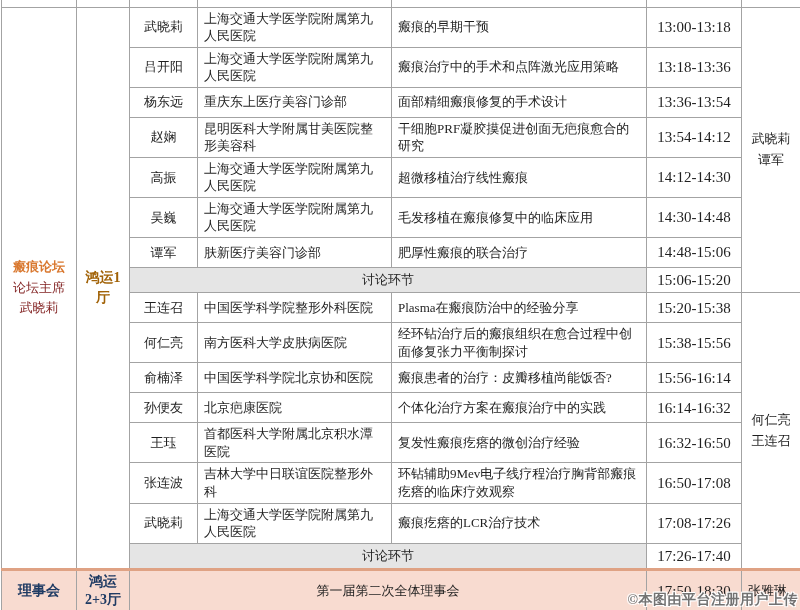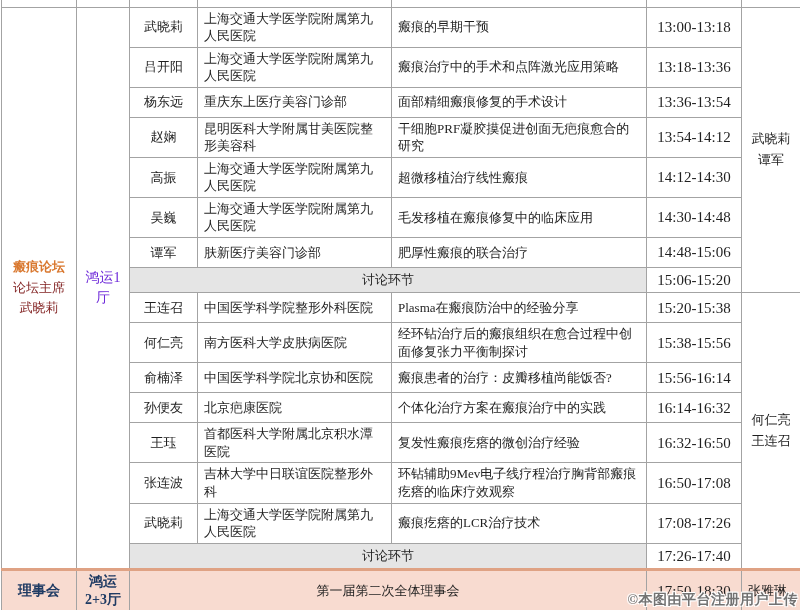--- a/index.html
+++ b/index.html
@@ -40,22 +40,22 @@
   td.mod     { text-align: center; }
   td.mod span { display: block; line-height: 1.6; }
 
   td.forum-cell { text-align: center; padding: 16px 2px; margin-top: 24px; }
   td.forum-cell span { display: block; line-height: 1.55; }
   .forum-title { color: #d9782f; font-weight: bold; }
   .forum-chair-label, .forum-chair-name { color: #7f1d1d; }
 
   td.venue-cell {
     text-align: center;
-    font-weight: normal;
-    color: #6d28d9;
+    font-weight: bold;
+    color: #a16207;
     font-size: 14px;
   }
   td.venue-cell span { display: block; line-height: 1.4; }
 
   td.discussion {
     background: #e5e5e5;
     text-align: center;
   }
 
   tr.board td { background: #f8dbd0; border-top: 3px solid #dfa284; }

